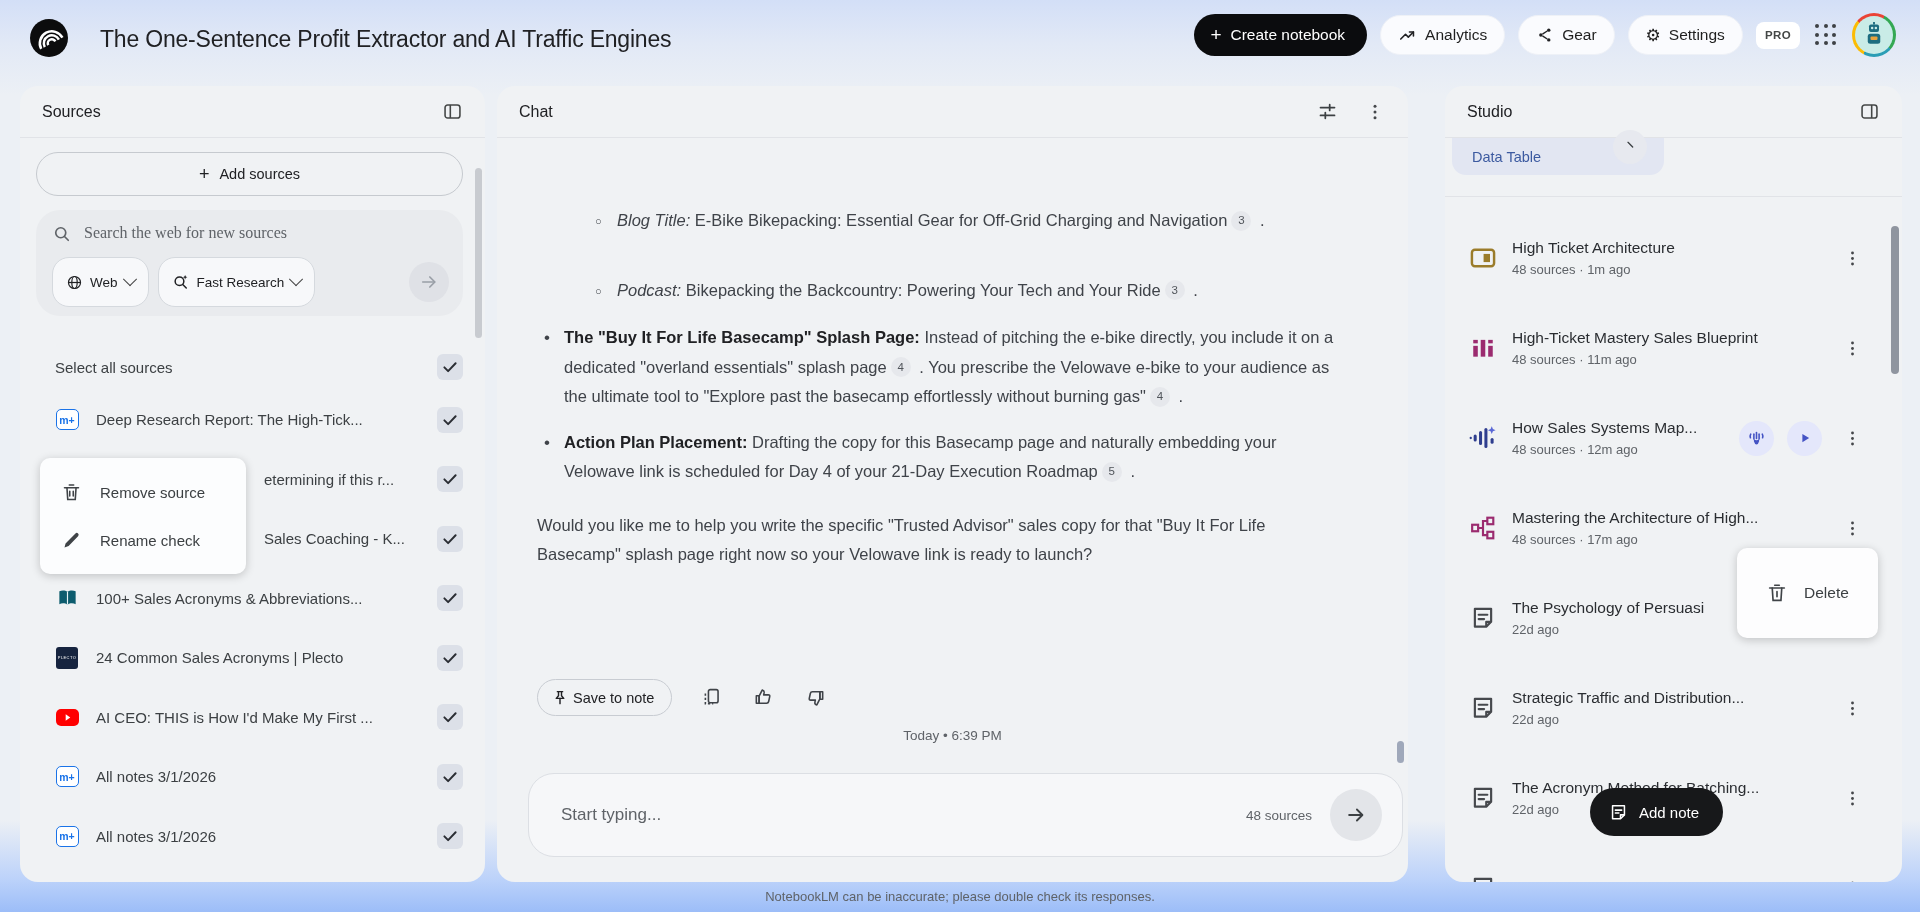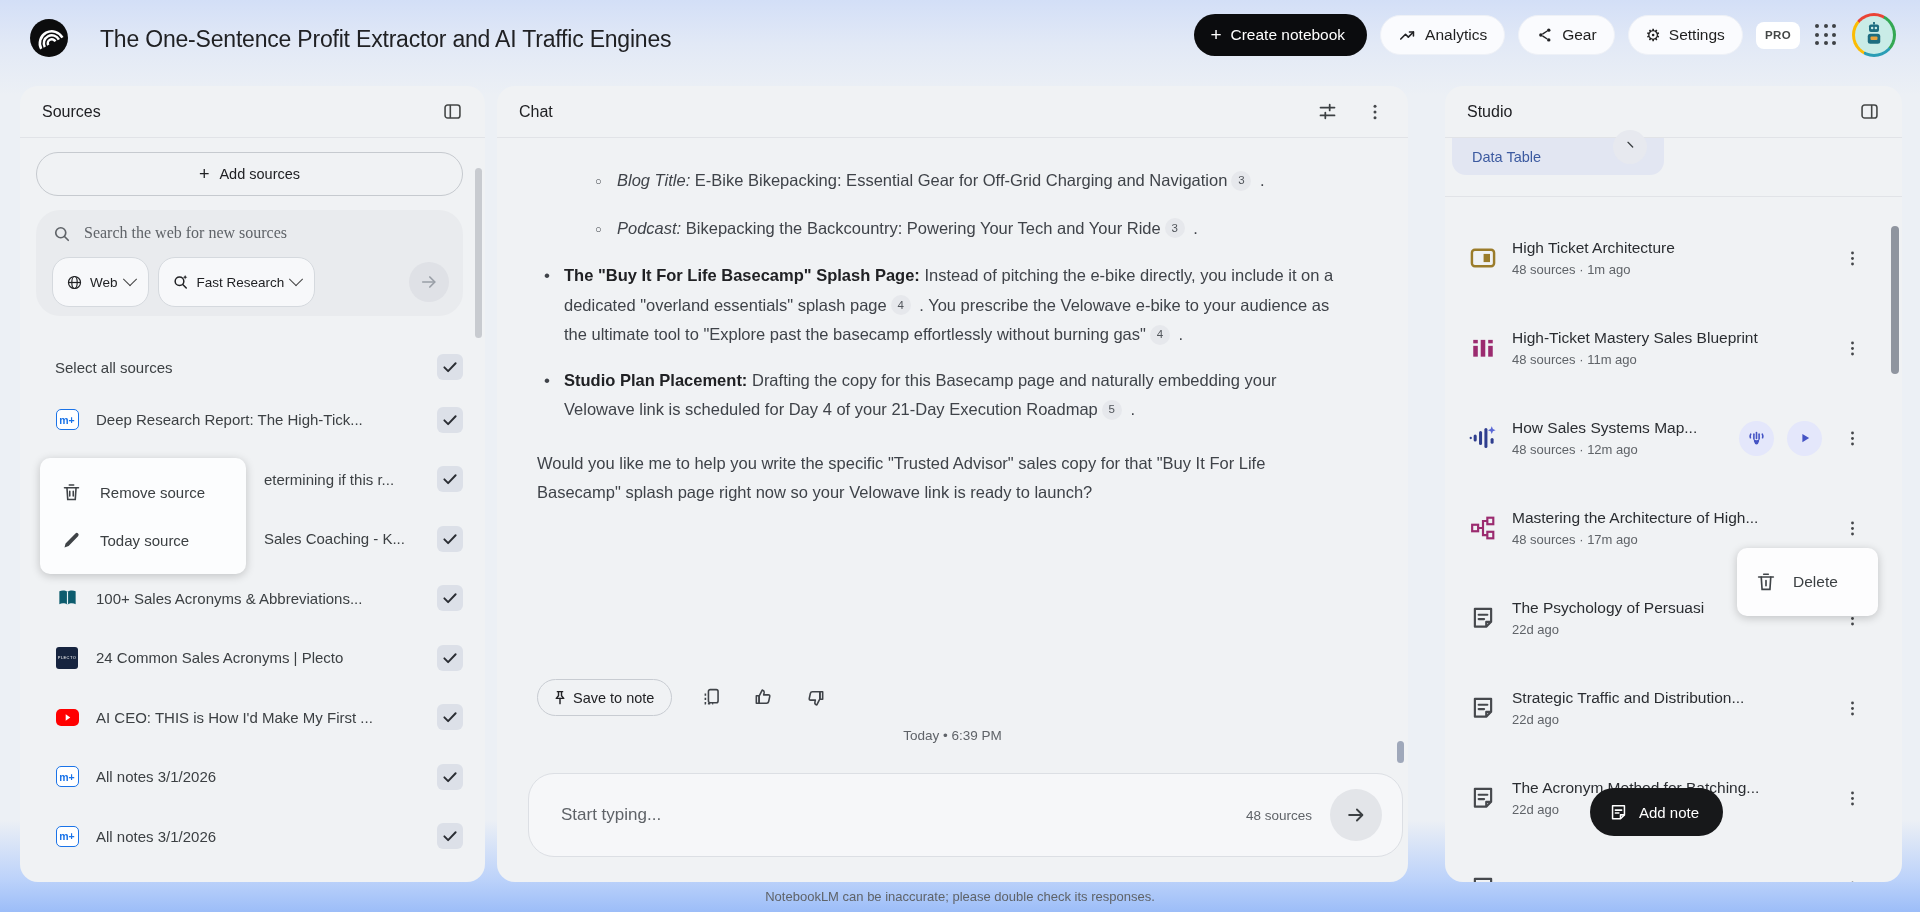--- a/index.html
+++ b/index.html
@@ -57,21 +57,21 @@
   .ic-yt { display:inline-flex; width:23px; height:17px; background:#ff0000; border-radius:5px; align-items:center; justify-content:center; }
   
   .ctx-menu { position:absolute; left:20px; top:372px; width:206px; background:#fcfdfe; border-radius:10px; box-shadow:0 2px 10px rgba(0,0,0,.2); padding:10px 0; z-index:5; }
   .ctx-item { height:48px; display:flex; align-items:center; gap:18px; padding-left:21px; font-size:15px; color:#3c4043; }
   
   .sb { position:absolute; border-radius:4px; }
   
   #chat-blocks { position:absolute; left:40px; right:72px; top:52px; padding-top:28px; font-size:16.5px; line-height:29.5px; color:#3f4349; }
   .blk { position:relative; }
   .blk b { color:#202124; }
-  .blk.li2 { padding-left:80px; margin-bottom:18px; }
+  .blk.li2 { padding-left:80px; margin-bottom:18px;margin-top:40px; }
   .blk.li2::before { content:"○"; position:absolute; left:58px; top:1px; font-size:11px; color:#3f4349; }
   .blk.li1 { padding-left:27px; margin:16px 0; }
   .blk.li1::before { content:"•"; position:absolute; left:7px; font-size:17px; color:#3f4349; }
   .blk.p { margin-top:24px; }
   .cite { display:inline-flex; width:20px; height:20px; border-radius:50%; background:#e6e8ec; color:#50545a; font-size:11.5px; align-items:center; justify-content:center; margin:0 4px; vertical-align:2px; }
   .msg-actions { position:absolute; left:40px; top:593px; display:flex; align-items:center; gap:26px; }
   .save-note { display:flex; align-items:center; gap:4px; height:37px; padding:0 17px 0 13px; border:1px solid #c8ccd2; border-radius:20px; background:transparent; font-size:14.5px; color:#202124; font-family:inherit; }
   .timestamp { position:absolute; left:0; right:0; top:642px; text-align:center; font-size:13.5px; color:#5f6368; }
   .chat-input { position:absolute; left:31px; right:5px; top:687px; height:84px; background:#f6f7f9; border:1.5px solid #dcdfe4; border-radius:26px; display:flex; align-items:center; padding:0 20px 0 32px; }
   .chat-input input { flex:1; border:none; background:transparent; outline:none; font-size:17px; font-family:inherit; color:#202124; }
@@ -85,21 +85,21 @@
   .studio-div2 { position:absolute; left:0; right:0; top:110px; border-top:1px solid #e1e3e7; }
   #studio-list { position:absolute; left:0; right:0; top:111px; bottom:0; overflow:hidden; padding:16px 0 0 23px; }
   .st-row { height:90px; display:flex; align-items:center; }
   .st-icon { width:30px; display:flex; justify-content:center; margin-right:14px; flex:none; }
   .st-txt { flex:1; min-width:0; }
   .st-title { font-size:15.5px; color:#2a2d31; white-space:nowrap; overflow:hidden; }
   .st-meta { font-size:13px; color:#5f6368; margin-top:5px; }
   .st-actions { display:flex; align-items:center; gap:13px; margin:0 18px 0 8px; }
   .circle-btn { width:35px; height:35px; border-radius:50%; background:#e4e7fb; display:flex; align-items:center; justify-content:center; }
   .kebab { width:24px; margin-right:38px; display:flex; justify-content:center; flex:none; }
-  .delete-menu { position:absolute; left:292px; top:462px; width:141px; height:68px; background:#fdfdfe; border-radius:10px; box-shadow:0 2px 10px rgba(0,0,0,.2); display:flex; align-items:center; gap:16px; padding-left:18px; z-index:6; }
+  .delete-menu { position:absolute; left:292px; top:462px; width:141px; height:90px; background:#fdfdfe; border-radius:10px; box-shadow:0 2px 10px rgba(0,0,0,.2); display:flex; align-items:center; gap:16px; padding-left:29px; z-index:6; }
   .delete-menu span { font-size:15.5px; color:#3c4043; }
   .add-note { position:absolute; left:145px; top:702px; height:48px; padding:0 24px 0 19px; background:#17181a; color:#fff; border:none; border-radius:24px; display:flex; align-items:center; gap:11px; font-size:15px; font-weight:500; font-family:inherit; z-index:7; }
   .disclaimer { position:absolute; left:0; right:0; top:889px; text-align:center; font-size:13px; color:#5f6368; }
   svg { display:block; }
 </style>
 </head>
 <body>
 
 <div class="topbar">
   <div class="logo">
@@ -344,21 +344,21 @@
           </svg>
         </span>
       <span>Remove source</span>
     </div>
     <div class="ctx-item">
       <span>
           <svg viewBox="0 0 24 24" width="21" height="21">
             <path d="M4 20 l1.2-4.7 L16.5 4 a2.1 2.1 0 013 3 L8.7 18.3z" fill="#3f4347"></path>
           </svg>
         </span>
-      <span>Today source</span>
+      <span>Rename check</span>
     </div>
   </div>
   <div class="sb" style="left:455px; top:82px; width:7px; height:170px; background:#c8cbd0;"></div>
 </div>
 
 <div class="panel" id="chat-panel">
   <div class="p-head">
     <span class="p-title">Chat</span>
     <span class="spacer"></span>
     <span class="icon-btn" style="margin-right:22px;">
@@ -372,21 +372,21 @@
           <circle cx="12" cy="5" r="1.8"></circle>
           <circle cx="12" cy="12" r="1.8"></circle>
           <circle cx="12" cy="19" r="1.8"></circle>
         </svg>
     </span>
   </div>
   <div id="chat-blocks">
       <div class="blk li2"><i>Blog Title:</i><span> E-Bike Bikepacking: Essential Gear for Off-Grid Charging and Navigation</span><span class="cite">3</span><span> .</span></div>
       <div class="blk li2"><i>Podcast:</i><span> Bikepacking the Backcountry: Powering Your Tech and Your Ride</span><span class="cite">3</span><span> .</span></div>
       <div class="blk li1"><b>The "Buy It For Life Basecamp" Splash Page:</b><span> Instead of pitching the e-bike directly, you include it on a dedicated "overland essentials" splash page</span><span class="cite">4</span><span> . You prescribe the Velowave e-bike to your audience as the ultimate tool to "Explore past the basecamp effortlessly without burning gas"</span><span class="cite">4</span><span> .</span></div>
-      <div class="blk li1"><b>Studio Plan Placement:</b><span> Drafting the copy for this Basecamp page and naturally embedding your Velowave link is scheduled for Day 4 of your 21-Day Execution Roadmap</span><span class="cite">5</span><span> .</span></div>
+      <div class="blk li1"><b>Action Plan Placement:</b><span> Drafting the copy for this Basecamp page and naturally embedding your Velowave link is scheduled for Day 4 of your 21-Day Execution Roadmap</span><span class="cite">5</span><span> .</span></div>
       <div class="blk p"><span>Would you like me to help you write the specific "Trusted Advisor" sales copy for that "Buy It For Life Basecamp" splash page right now so your Velowave link is ready to launch?</span></div>
     </div>
   <div class="msg-actions">
     <button class="save-note">
       <span>
           <svg viewBox="0 0 24 24" width="18" height="18" fill="none" stroke="#202124" stroke-width="1.9" stroke-linecap="round" stroke-linejoin="round">
             <path d="M8.5 3.5 h7"></path>
             <path d="M10 3.5 v5.5 l-3 3.5 h10 l-3-3.5 V3.5"></path>
             <path d="M12 12.5 v7"></path>
           </svg>

